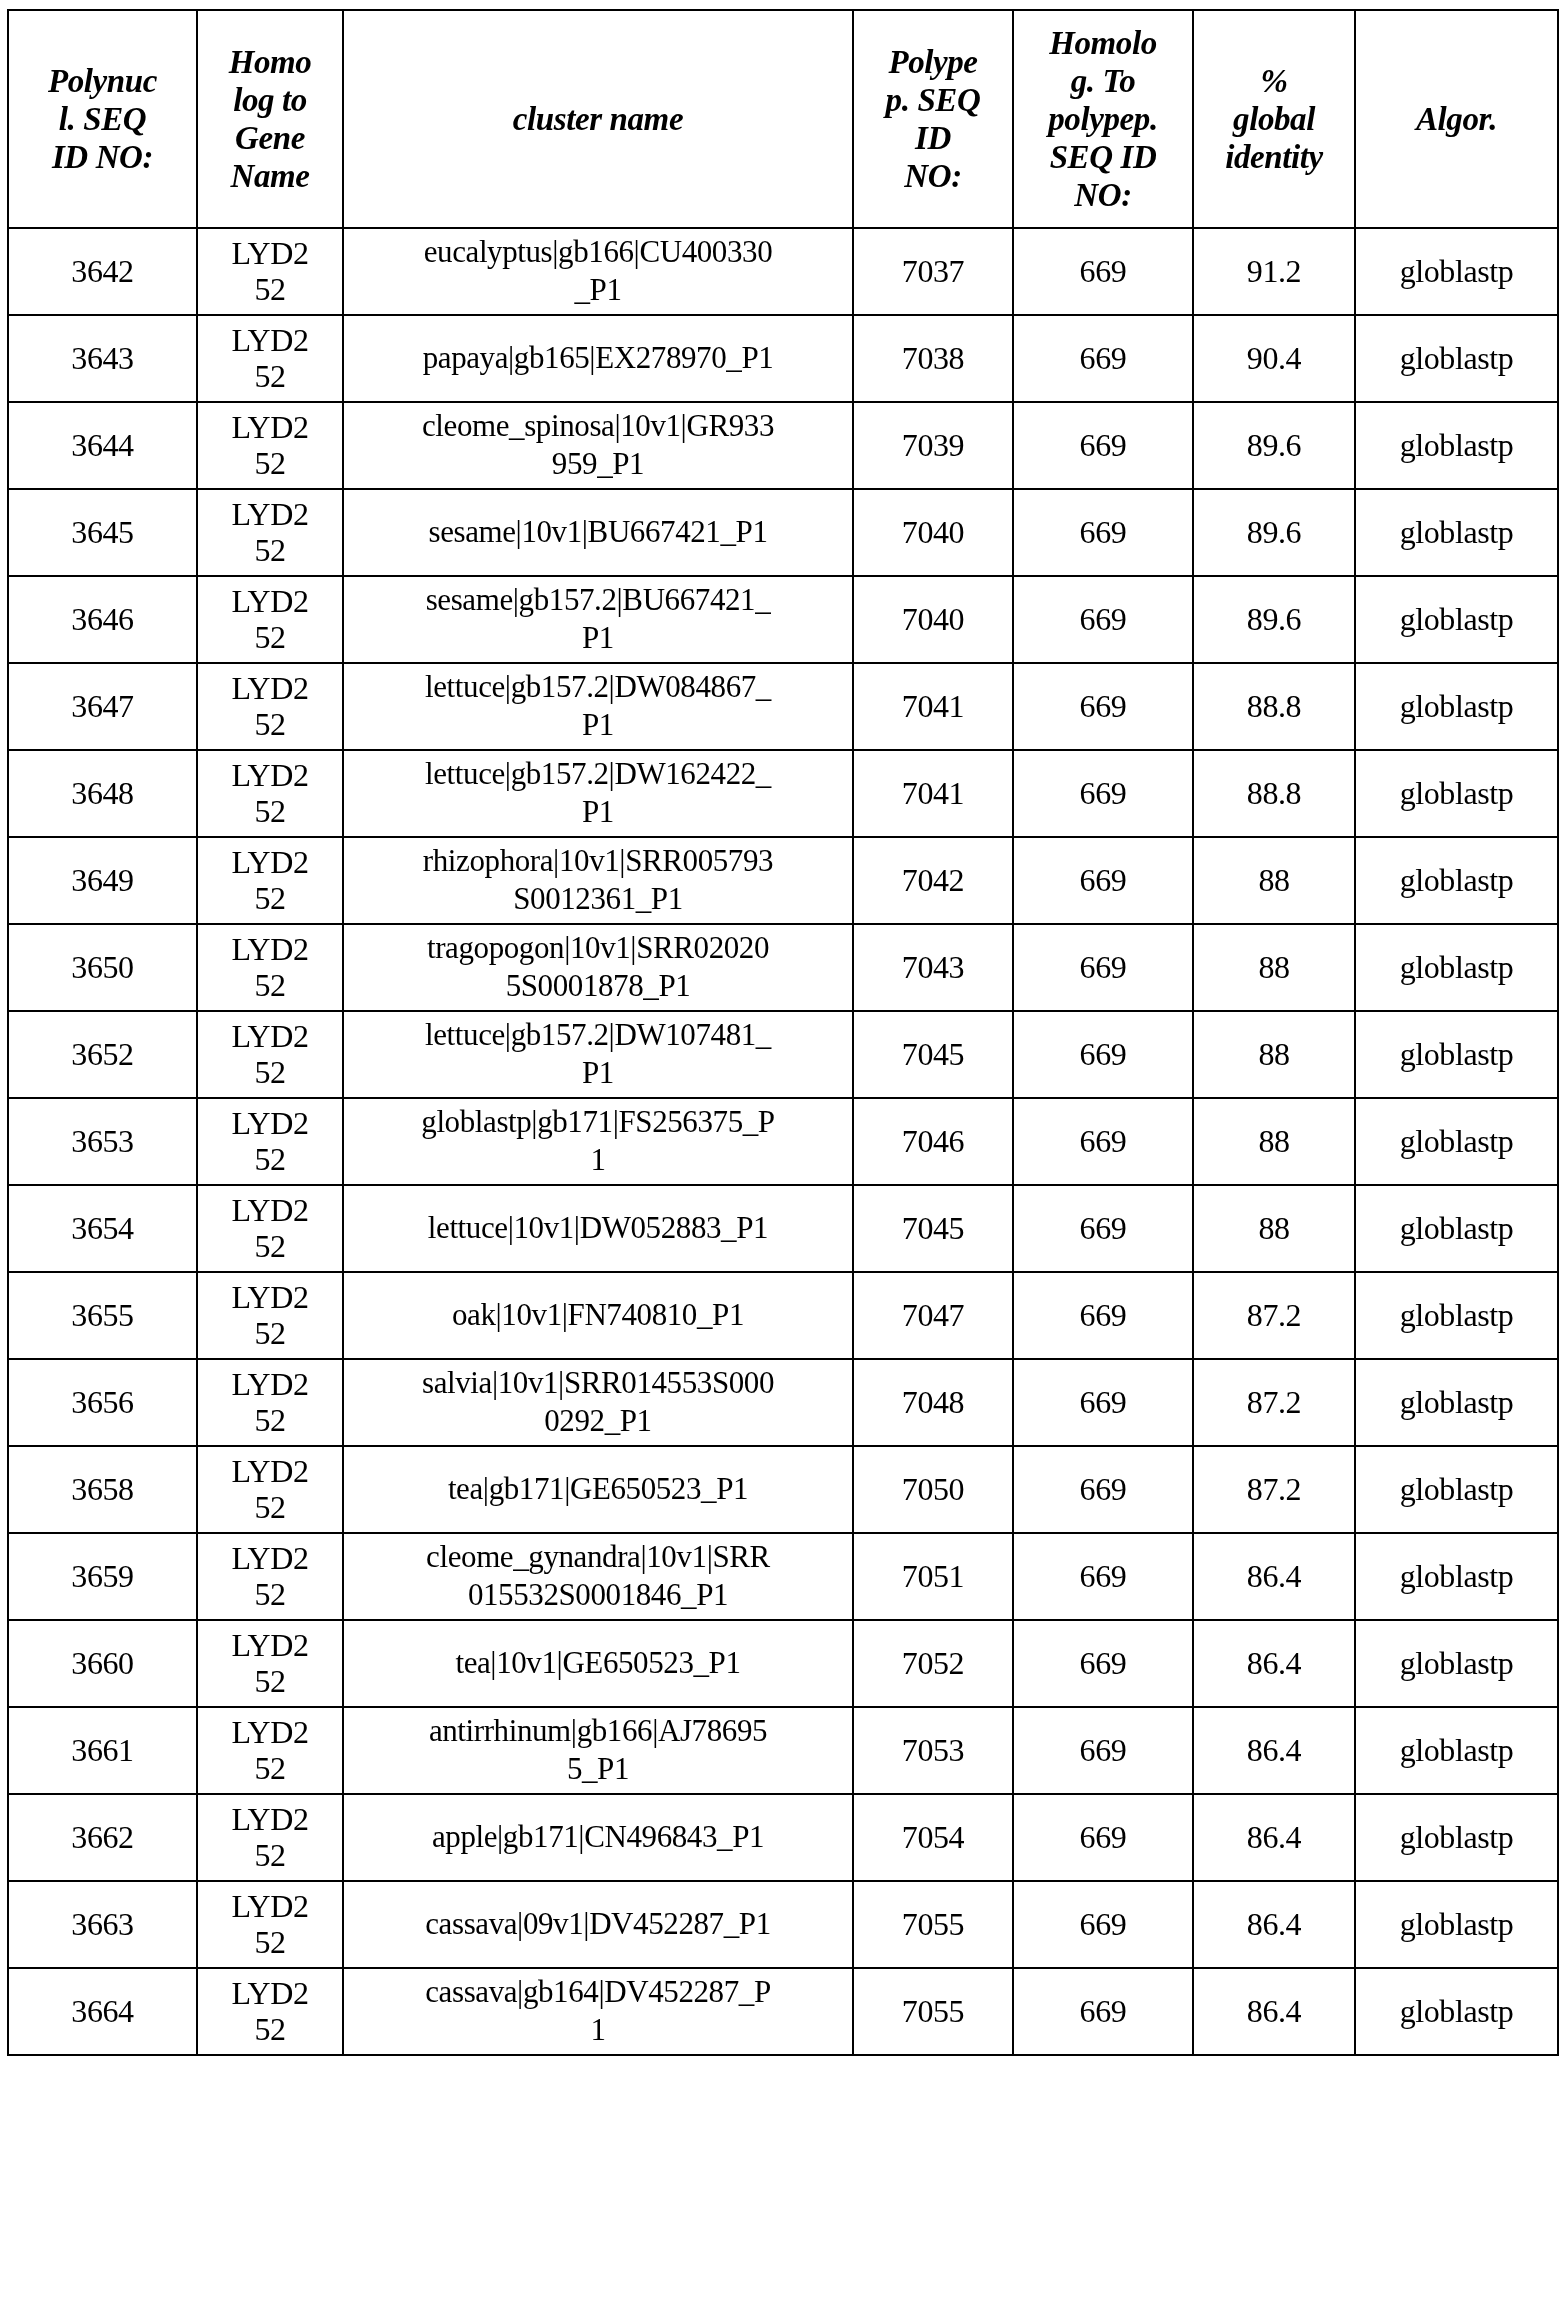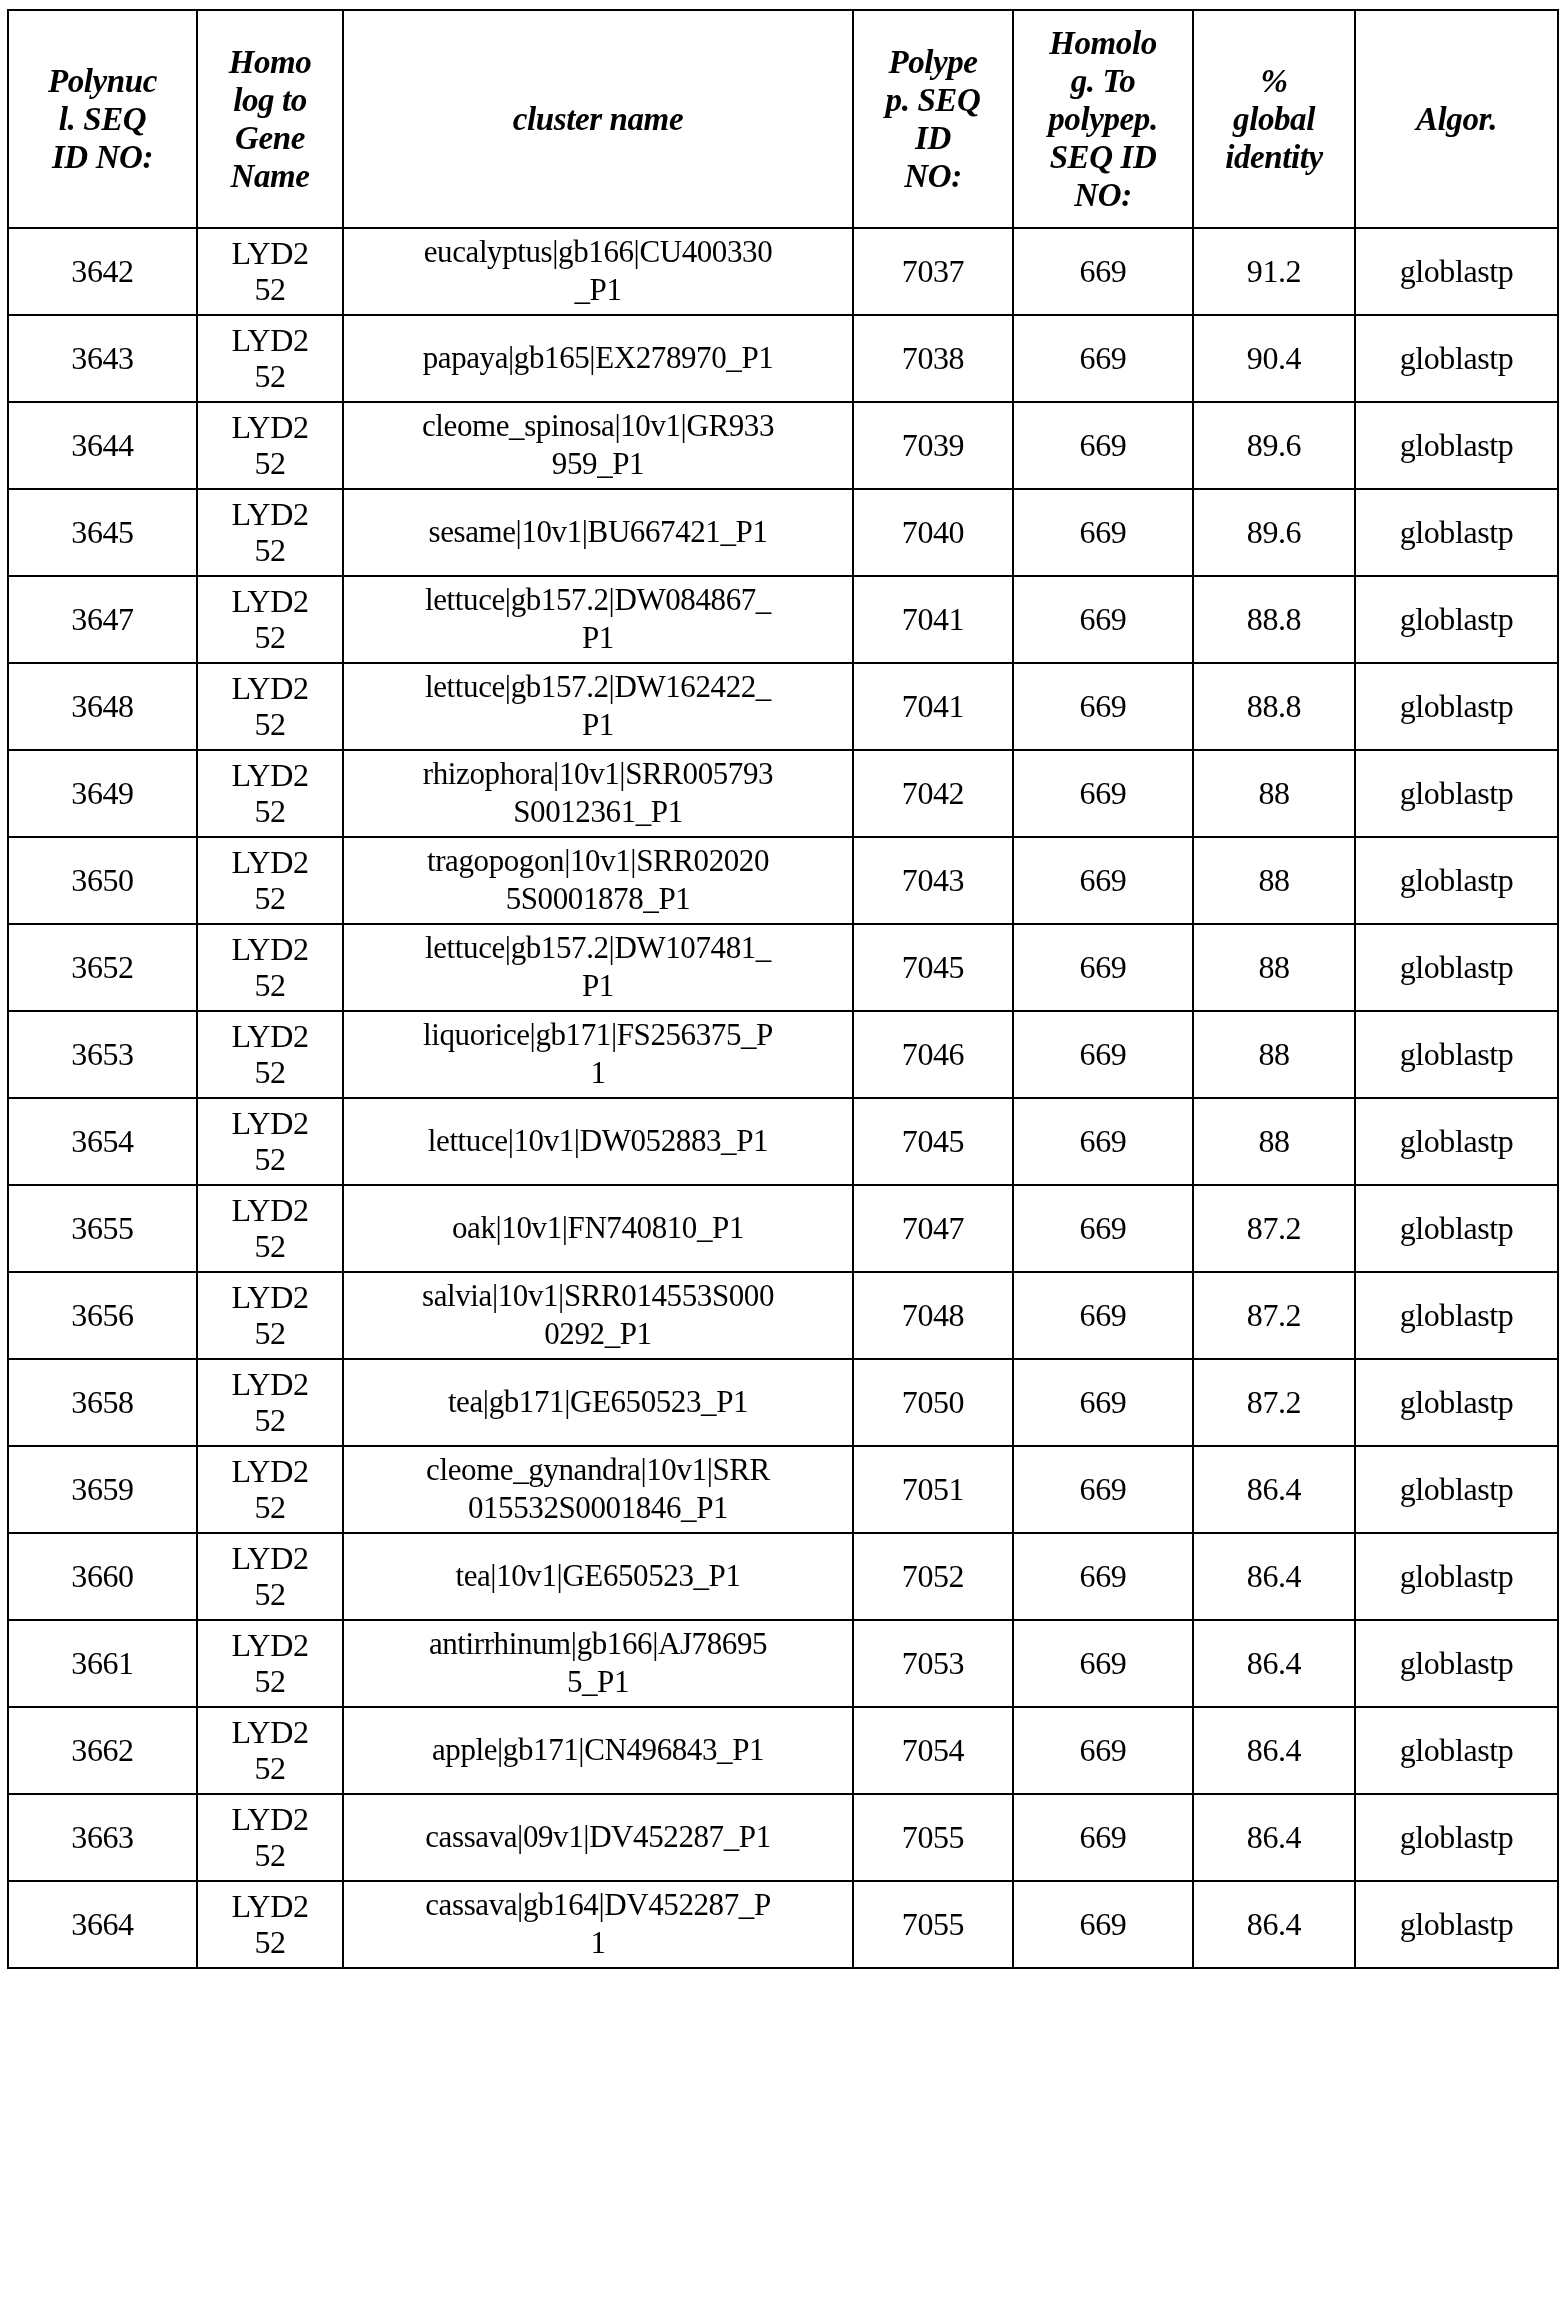--- a/index.html
+++ b/index.html
@@ -145,20 +145,35 @@
           </td>
           <td class="cluster">
             <span class="ln">sesame|10v1|BU667421_P1</span>
           </td>
           <td>7040</td>
           <td>669</td>
           <td>89.6</td>
           <td>globlastp</td>
         </tr>
         <tr>
+          <td>3646</td>
+          <td class="gene">
+            <span class="ln">LYD2</span>
+            <span class="ln">52</span>
+          </td>
+          <td class="cluster">
+            <span class="ln">sesame|gb157.2|BU667421_</span>
+            <span class="ln">P1</span>
+          </td>
+          <td>7040</td>
+          <td>669</td>
+          <td>89.6</td>
+          <td>globlastp</td>
+        </tr>
+        <tr>
           <td>3647</td>
           <td class="gene">
             <span class="ln">LYD2</span>
             <span class="ln">52</span>
           </td>
           <td class="cluster">
             <span class="ln">lettuce|gb157.2|DW084867_</span>
             <span class="ln">P1</span>
           </td>
           <td>7041</td>
@@ -226,21 +241,21 @@
           <td>88</td>
           <td>globlastp</td>
         </tr>
         <tr>
           <td>3653</td>
           <td class="gene">
             <span class="ln">LYD2</span>
             <span class="ln">52</span>
           </td>
           <td class="cluster">
-            <span class="ln">liquorice|gb171|FS256375_P</span>
+            <span class="ln">globlastp|gb171|FS256375_P</span>
             <span class="ln">1</span>
           </td>
           <td>7046</td>
           <td>669</td>
           <td>88</td>
           <td>globlastp</td>
         </tr>
         <tr>
           <td>3654</td>
           <td class="gene">

